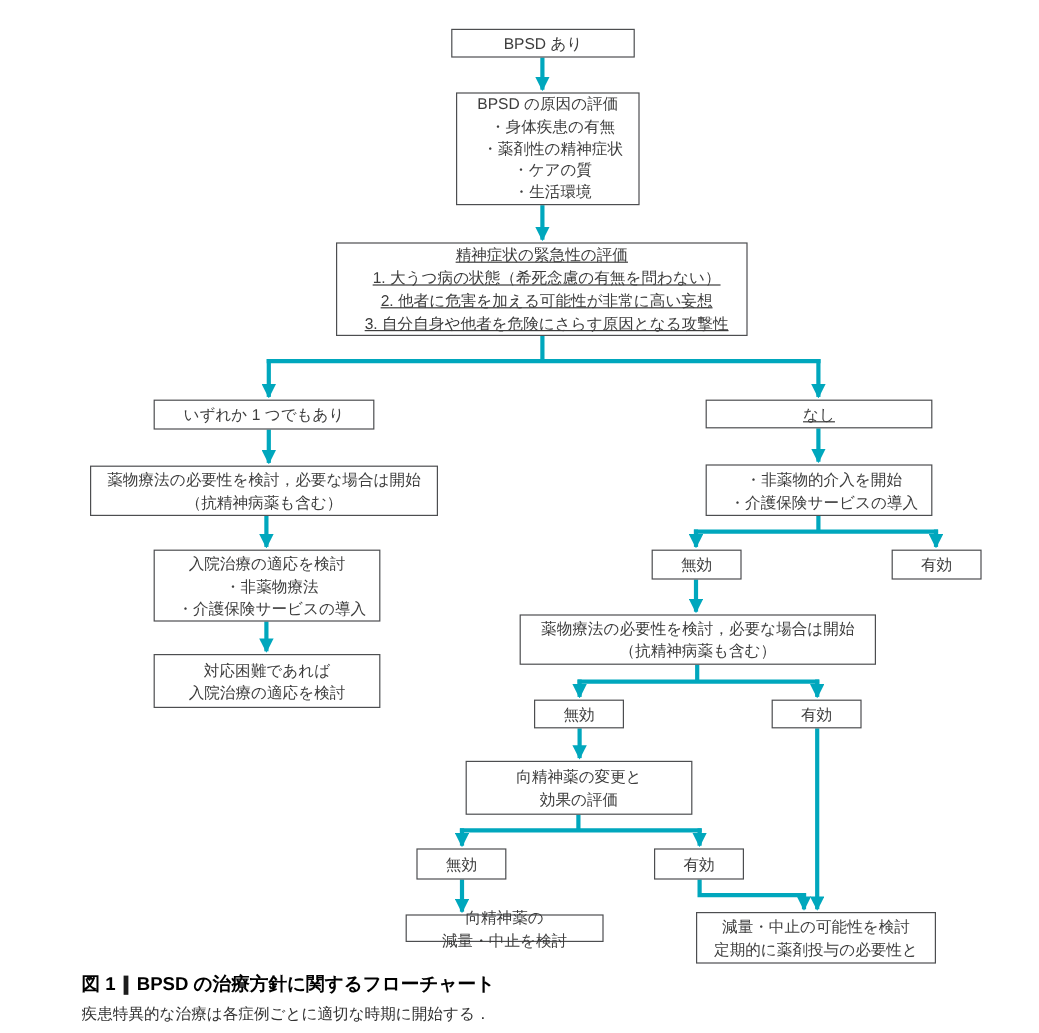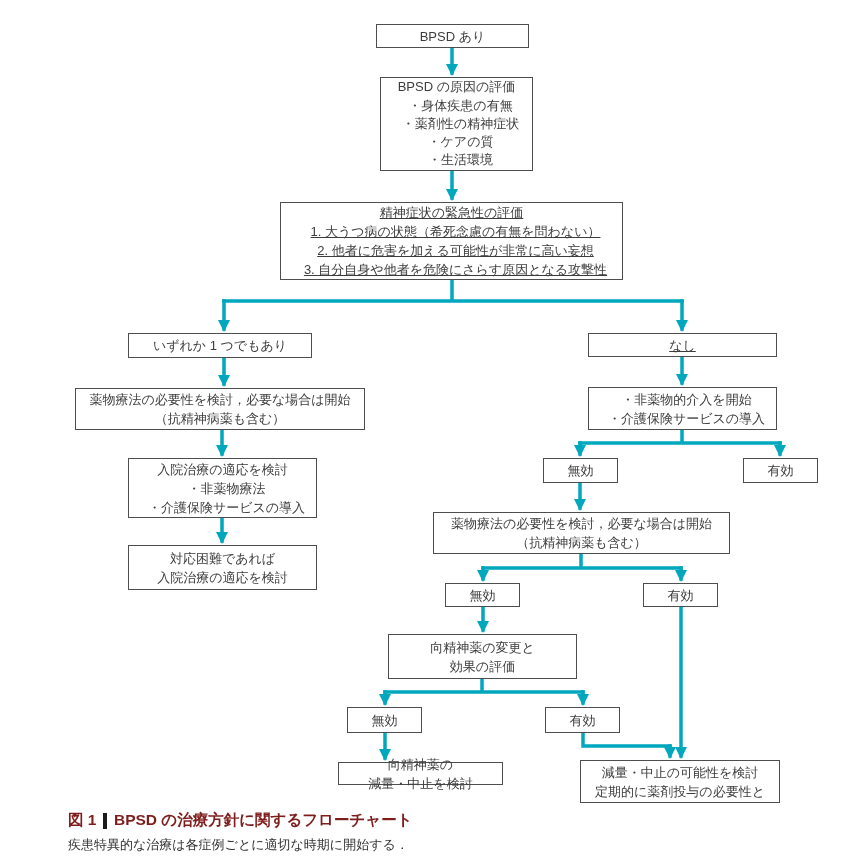--- a/index.html
+++ b/index.html
@@ -16,21 +16,21 @@
     position:absolute; box-sizing:border-box; background:#ffffff;
     border:1.5px solid var(--border); font-size:13px; line-height:19px;
     display:flex; flex-direction:column; justify-content:center;
   }
   .node .title { text-align:center; }
   .node .cline { text-align:center; }
   .node .item  { text-align:center; padding-left:8px; }
   .lh18 { line-height:18.2px; }
   .caption {
     position:absolute; left:68px; top:810px; display:flex; align-items:center;
-    font-weight:bold; font-size:15.5px; color:#7f1d1d; white-space:nowrap;
+    font-weight:bold; font-size:15.5px; color:#000000; white-space:nowrap;
   }
   .caption-bar { width:3.5px; height:16px; background:#1c1c1c; margin:0 7px; }
   .caption-note {
     position:absolute; left:68px; top:836px; font-size:13px; color:#333; white-space:nowrap;
   }
 </style>
 </head>
 <body>
 
 <div id="canvas">

